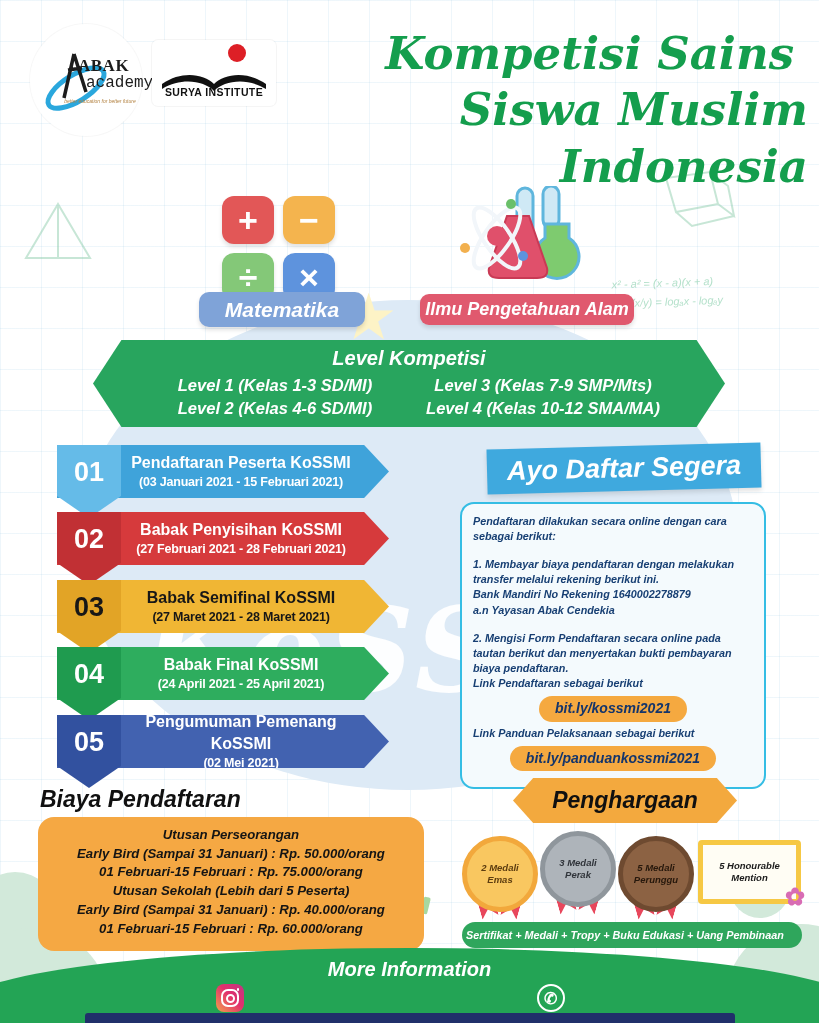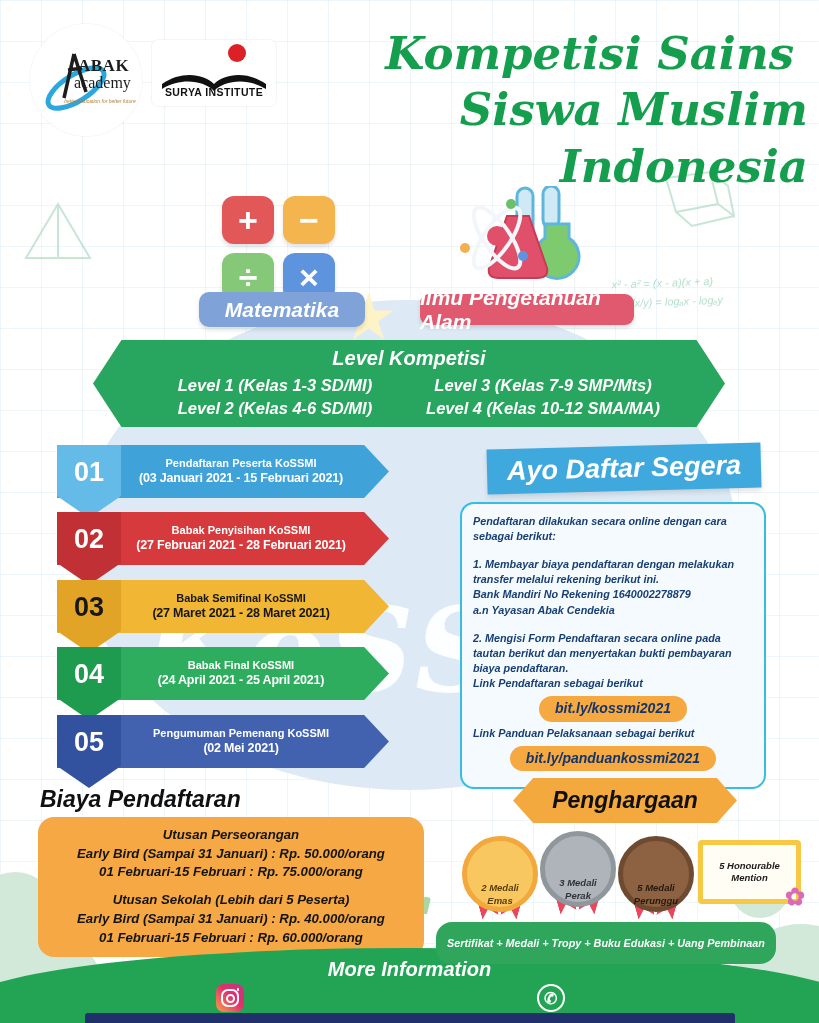--- a/index.html
+++ b/index.html
@@ -27,21 +27,21 @@
     color:#fdf3c6; z-index:0; }
   .crayons { position:absolute; left:386px; top:897px; display:flex; gap:5px; z-index:0; }
   .crayons span { width:7px; height:17px; border-radius:2px; transform:rotate(14deg); }
   .blob { position:absolute; border-radius:50%; background:#d2e9da; z-index:0; }
   
   .abak-logo { position:absolute; left:30px; top:24px; width:112px; height:112px;
     background:#fff; border-radius:50%; z-index:2; box-shadow:0 0 0 1px rgba(0,0,0,0.03); }
   .abak-logo svg { position:absolute; left:0; top:0; }
   .abak-name { position:absolute; left:48px; top:32px; font-family:"Liberation Serif",serif;
     font-weight:bold; font-size:17px; color:#1c1c1c; letter-spacing:0.5px; }
-  .abak-sub { position:absolute; left:44px; top:50px; font-family:Liberation Serif, serif;
+  .abak-sub { position:absolute; left:56px; top:50px; font-family:Liberation Mono, monospace;
     font-size:16px; color:#1c1c1c; }
   .abak-tagline { position:absolute; left:32px; top:74px; width:76px; font-size:5px;
     font-style:italic; color:#b2803f; text-align:center; }
   .surya-logo { position:absolute; left:152px; top:40px; width:124px; height:66px;
     background:#fff; border-radius:6px; z-index:2; box-shadow:0 0 0 1px rgba(0,0,0,0.04); }
   .surya-dot { position:absolute; left:76px; top:4px; width:18px; height:18px;
     border-radius:50%; background:#dd1f26; }
   .surya-label { position:absolute; left:0; top:46px; width:100%; text-align:center;
     font-size:10.5px; font-weight:bold; color:#111; letter-spacing:0.4px; }
   .main-title { position:absolute; left:280px; top:26px; width:528px; z-index:2;
@@ -56,38 +56,38 @@
     font-weight:bold; display:flex; align-items:center; justify-content:center;
     box-shadow:0 3px 4px rgba(0,0,0,0.12); }
   .op-plus { background:#e25757; } .op-minus { background:#f4b44e; }
   .op-div { background:#84c878; } .op-mul { background:#5e93dd; }
   .math-label { position:absolute; left:199px; top:292px; width:166px; height:35px;
     background:#7fa3d8; border-radius:10px; z-index:2; color:#fff; font-size:21px;
     font-weight:bold; font-style:italic; display:flex; align-items:center;
     justify-content:center; box-shadow:0 3px 4px rgba(0,0,0,0.12); }
   .science-icon { position:absolute; left:445px; top:186px; z-index:2; }
   .science-label { position:absolute; left:420px; top:294px; width:214px; height:31px;
-    background:#e0596e; border-radius:9px; z-index:2; color:#fff; font-size:21px;
+    background:#e0596e; border-radius:9px; z-index:2; color:#fff; font-size:18px;
     font-weight:bold; font-style:italic; display:flex; align-items:center;
     justify-content:center; box-shadow:0 3px 4px rgba(0,0,0,0.12); }
   
   .level-banner { position:absolute; left:93px; top:340px; width:632px; height:87px;
     background:#28a55e; z-index:2; color:#fff; text-align:center;
     clip-path:polygon(0 50%, 4.5% 0, 95.5% 0, 100% 50%, 95.5% 100%, 4.5% 100%); }
   .level-banner .lv-title { margin-top:7px; font-size:20px; font-weight:bold; font-style:italic; }
   .level-grid { display:grid; grid-template-columns:1fr 1fr; margin:6px 48px 0 48px;
     row-gap:4px; font-size:16.5px; font-weight:bold; font-style:italic; }
   
   .tl-row { position:absolute; left:57px; width:332px; height:74px; z-index:2; }
   .tl-bar { position:absolute; left:0; top:0; width:332px; height:53px;
     clip-path:polygon(0 0, 92.5% 0, 100% 50%, 92.5% 100%, 0 100%);
     display:flex; flex-direction:column; align-items:center; justify-content:center;
     padding-left:64px; padding-right:28px; color:#fff; text-align:center;
     font-weight:bold; line-height:1.35; }
-  .tl-bar .tl-title { font-size:11px; }
+  .tl-bar .tl-title { font-size:16px; }
   .tl-bar .tl-date  { font-size:12.5px; letter-spacing:-0.2px; }
   .tl-num { position:absolute; left:0; top:0; width:64px; height:73px;
     clip-path:polygon(0 0, 100% 0, 100% 70%, 50% 100%, 0 70%);
     color:#fff; font-size:27px; font-weight:bold; text-align:center; padding-top:12px; }
   .tl1 .tl-bar { background:#3fa3da; } .tl1 .tl-num { background:#65bbe8; }
   .tl2 .tl-bar { background:#d63a3c; } .tl2 .tl-num { background:#c13034; }
   .tl3 .tl-bar { background:#f0b634; color:#171717; } .tl3 .tl-num { background:#e2a426; color:#171717; }
   .tl4 .tl-bar { background:#2ead5e; } .tl4 .tl-num { background:#1f9b4f; }
   .tl5 .tl-bar { background:#4262b0; } .tl5 .tl-num { background:#32519f; }
   
@@ -104,46 +104,46 @@
   .link-pill { display:block; width:fit-content; margin:5px auto 4px auto;
     background:#f5a940; border-radius:14px; padding:3px 16px; font-size:14px;
     font-weight:bold; font-style:italic; color:#14356b; cursor:pointer; }
   
   .fees-title { position:absolute; left:40px; top:786px; width:346px; z-index:2;
     text-align:left; font-size:23px; font-weight:bold; font-style:italic; color:#101010; }
   .fees-box { position:absolute; left:38px; top:817px; width:386px; min-height:134px;
     background:#f5a843; border-radius:16px; z-index:2; padding:9px 5px 10px 5px;
     text-align:center; font-size:13.2px; font-weight:bold; font-style:italic;
     color:#141414; line-height:1.42; }
-  .fees-box .grp2 { margin-top:9px; }
+  .fees-box .grp2 { margin-top:0; }
   
   .awards-banner { position:absolute; left:513px; top:778px; width:224px; height:45px;
     background:#f3a93e; z-index:2; display:flex; align-items:center; justify-content:center;
     clip-path:polygon(0 50%, 9% 0, 91% 0, 100% 50%, 91% 100%, 9% 100%);
     font-size:23px; font-weight:bold; font-style:italic; color:#101010; }
   .medal { position:absolute; z-index:2; width:76px; text-align:center; }
   .medal .ribbons { position:absolute; left:50%; top:52px; width:0; }
   .medal .ribbons span { position:absolute; width:17px; height:30px; background:#e8475c;
     clip-path:polygon(0 0, 100% 0, 100% 100%, 50% 70%, 0 100%); }
   .medal .ribbons .rl { left:-22px; transform:rotate(-16deg); }
   .medal .ribbons .rr { left:4px;  transform:rotate(16deg); }
   .medal .coin { position:relative; z-index:1; width:76px; height:76px; border-radius:50%;
-    display:flex; flex-direction:column; align-items:center; justify-content:flex-end;
+    display:flex; flex-direction:column; align-items:center; justify-content:center;
     font-size:9.5px; font-weight:bold; font-style:italic; line-height:1.3; }
   .medal-gold .coin   { background:#f9c760; border:5px solid #f2a83c; color:#5d3d10; }
   .medal-silver .coin { background:#aeb4ba; border:5px solid #8f969c; color:#30343a; }
   .medal-bronze .coin { background:#8c6243; border:5px solid #6e4a30; color:#27180c; }
   .hm-card { position:absolute; left:698px; top:840px; width:103px; height:64px;
     background:#fffdf4; border:5px solid #f6c844; border-radius:4px; z-index:2;
     display:flex; flex-direction:column; align-items:center; justify-content:center;
     font-size:9.5px; font-weight:bold; font-style:italic; color:#1c1c1c; line-height:1.3; }
   .hm-rosette { position:absolute; right:-9px; bottom:-13px; font-size:24px;
     font-style:normal; color:#d86cb4; }
-  .includes-pill { position:absolute; left:436px; top:922px; width:340px; z-index:3;
-    background:#2fa65c; border-radius:16px; padding:15px 4px; text-align:center;
+  .includes-pill { position:absolute; left:462px; top:922px; width:340px; z-index:3;
+    background:#2fa65c; border-radius:16px; padding:7px 4px; text-align:left;
     color:#fff; font-size:10.8px; font-weight:bold; font-style:italic; white-space:nowrap; }
   
   .footer-green { position:absolute; left:-40px; top:948px; width:900px; height:170px;
     background:#23a455; z-index:2;
     border-top-left-radius:50% 58px; border-top-right-radius:50% 58px; }
   .footer-title { position:absolute; left:0; top:958px; width:819px; z-index:3;
     text-align:center; color:#fff; font-size:20px; font-weight:bold; font-style:italic; }
   .contact { position:absolute; top:984px; z-index:3; display:flex; align-items:center;
     gap:11px; color:#fff; font-size:22px; font-weight:bold; font-style:italic;flex-direction:column; }
   .ig-row { left:168px; } .wa-row { left:478px; }

